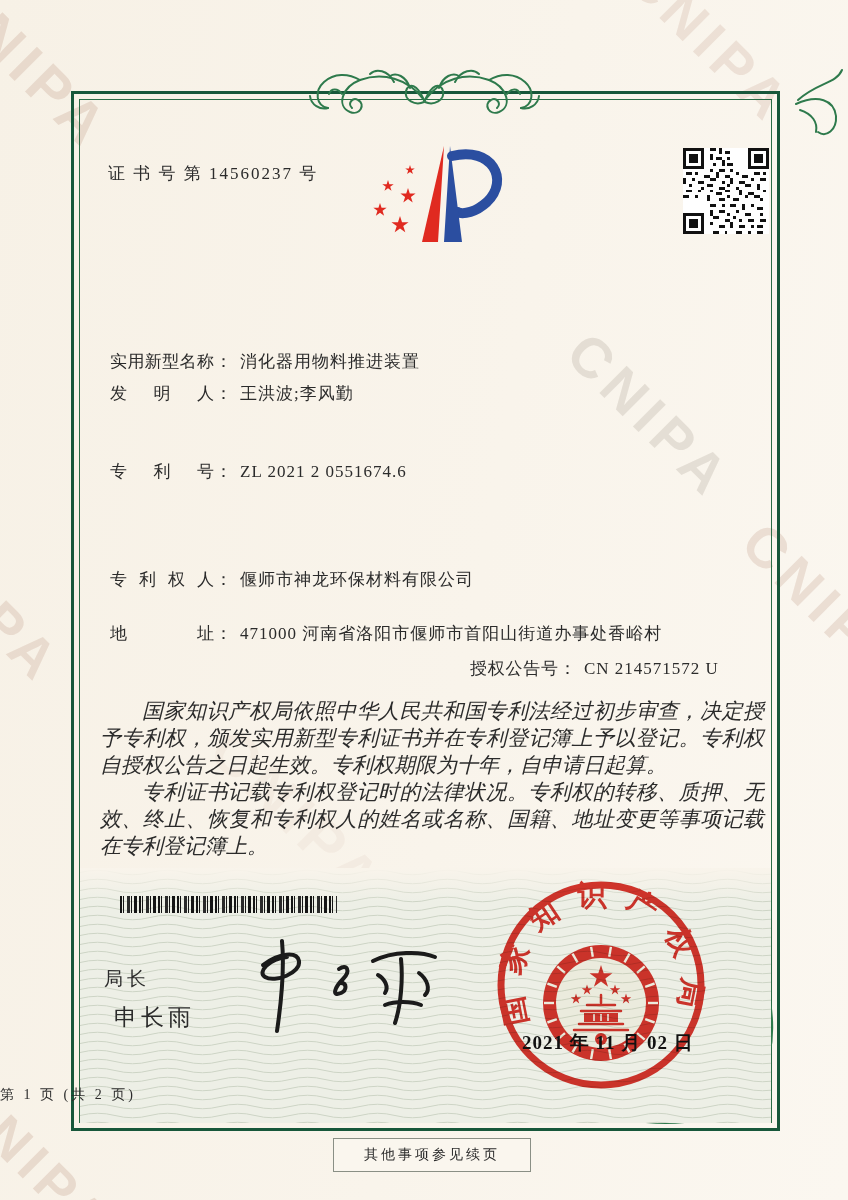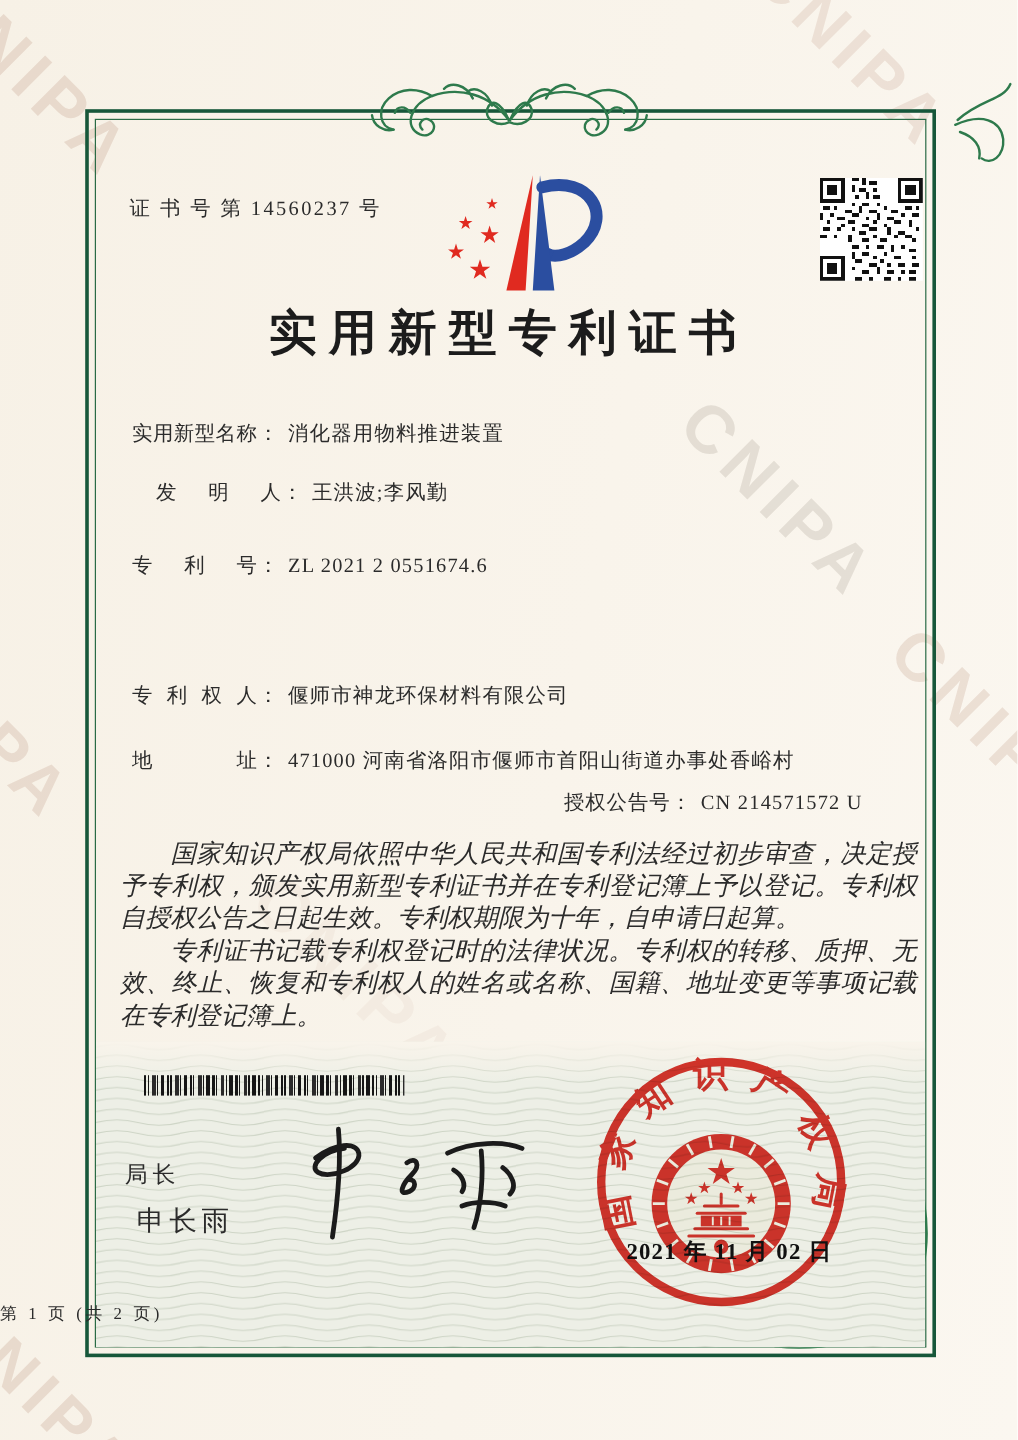--- a/index.html
+++ b/index.html
@@ -147,26 +147,25 @@
         <rect x="1" y="23" width="5" height="5"></rect>
     </g>
     <g fill="#111111">
       <rect x="2" y="2" width="3" height="3"></rect>
         <rect x="24" y="2" width="3" height="3"></rect>
         <rect x="2" y="24" width="3" height="3"></rect>
       <path d="M9 0h2v1h-2zM12 0h1v2h-1zM14 1h2v1h-2zM9 2h1v2h-1zM11 3h2v1h-2zM15 3h1v1h-1zM10 5h1v1h-1zM13 4h1v2h-1zM15 5h2v1h-2zM9 7h1v1h-1zM12 7h2v1h-2zM16 7h1v1h-1zM1 8h2v1h-2zM4 8h1v1h-1zM7 9h2v1h-2zM11 8h1v2h-1zM14 9h2v1h-2zM18 8h1v1h-1zM20 9h2v1h-2zM24 8h2v1h-2zM27 8h1v1h-1zM0 10h1v2h-1zM3 10h1v1h-1zM5 11h2v1h-2zM9 10h2v1h-2zM13 11h1v1h-1zM16 10h1v2h-1zM19 11h2v1h-2zM23 10h1v1h-1zM26 10h2v1h-2zM2 12h1v1h-1zM6 13h1v1h-1zM8 12h2v1h-2zM12 13h2v1h-2zM15 12h1v1h-1zM18 13h1v1h-1zM21 12h2v1h-2zM25 12h1v2h-1zM1 14h2v1h-2zM5 14h1v1h-1zM9 14h1v1h-1zM11 15h2v1h-2zM14 14h2v1h-2zM19 14h1v2h-1zM22 15h2v1h-2zM27 14h1v1h-1zM0 16h2v1h-2zM4 16h1v1h-1zM8 16h1v2h-1zM12 17h2v1h-2zM15 16h1v1h-1zM17 17h2v1h-2zM21 16h1v1h-1zM24 16h2v1h-2zM26 17h1v1h-1zM9 19h2v1h-2zM13 19h1v1h-1zM16 19h2v1h-2zM20 19h1v2h-1zM23 19h1v1h-1zM25 20h2v1h-2zM9 21h1v2h-1zM12 21h2v1h-2zM15 22h1v1h-1zM18 21h1v1h-1zM21 22h2v1h-2zM26 22h1v1h-1zM10 23h2v1h-2zM14 24h2v1h-2zM17 23h1v1h-1zM19 24h1v1h-1zM22 24h2v1h-2zM26 24h2v1h-2zM9 25h1v1h-1zM12 26h2v1h-2zM16 25h1v2h-1zM19 26h2v1h-2zM23 26h1v1h-1zM25 26h2v1h-2zM10 28h2v1h-2zM14 28h1v1h-1zM18 28h2v1h-2zM22 28h1v1h-1zM25 28h2v1h-2z"></path>
     </g>
   </svg>
 
-  <div class="title">实用新型专利证书</div>
 
   <div class="frow" style="top:350px;">
     <span class="flabel">实用新型名称</span><span class="fcolon">：</span><span class="fvalue">消化器用物料推进装置</span>
   </div>
-  <div class="frow" style="top:399px;margin-left:20px;">
+  <div class="frow" style="top:382px;">
     <span class="flabel">发明人</span><span class="fcolon">：</span><span class="fvalue">王洪波;李风勤</span>
   </div>
   <div class="frow" style="top:460px;">
     <span class="flabel">专利号</span><span class="fcolon">：</span><span class="fvalue">ZL 2021 2 0551674.6</span>
   </div>
   <div class="frow" style="top:568px;">
     <span class="flabel">专利权人</span><span class="fcolon">：</span><span class="fvalue">偃师市神龙环保材料有限公司</span>
   </div>
   <div class="frow" style="top:622px;">
     <span class="flabel">地址</span><span class="fcolon">：</span><span class="fvalue">471000  河南省洛阳市偃师市首阳山街道办事处香峪村</span>
@@ -264,14 +263,15 @@
       </g>
       <circle cx="0" cy="36" r="6" fill="#d7261e"></circle>
       <circle cx="0" cy="36" r="2" fill="#fdfbf5"></circle>
     </g>
   </svg>
 
   <div class="seal-date">2021 年 11 月 02 日</div>
 
   <div class="page-info">第 1 页 (共 2 页)</div>
 
+  <div class="footer-note">其他事项参见续页</div>
 
 </div>
 
 </body></html>

